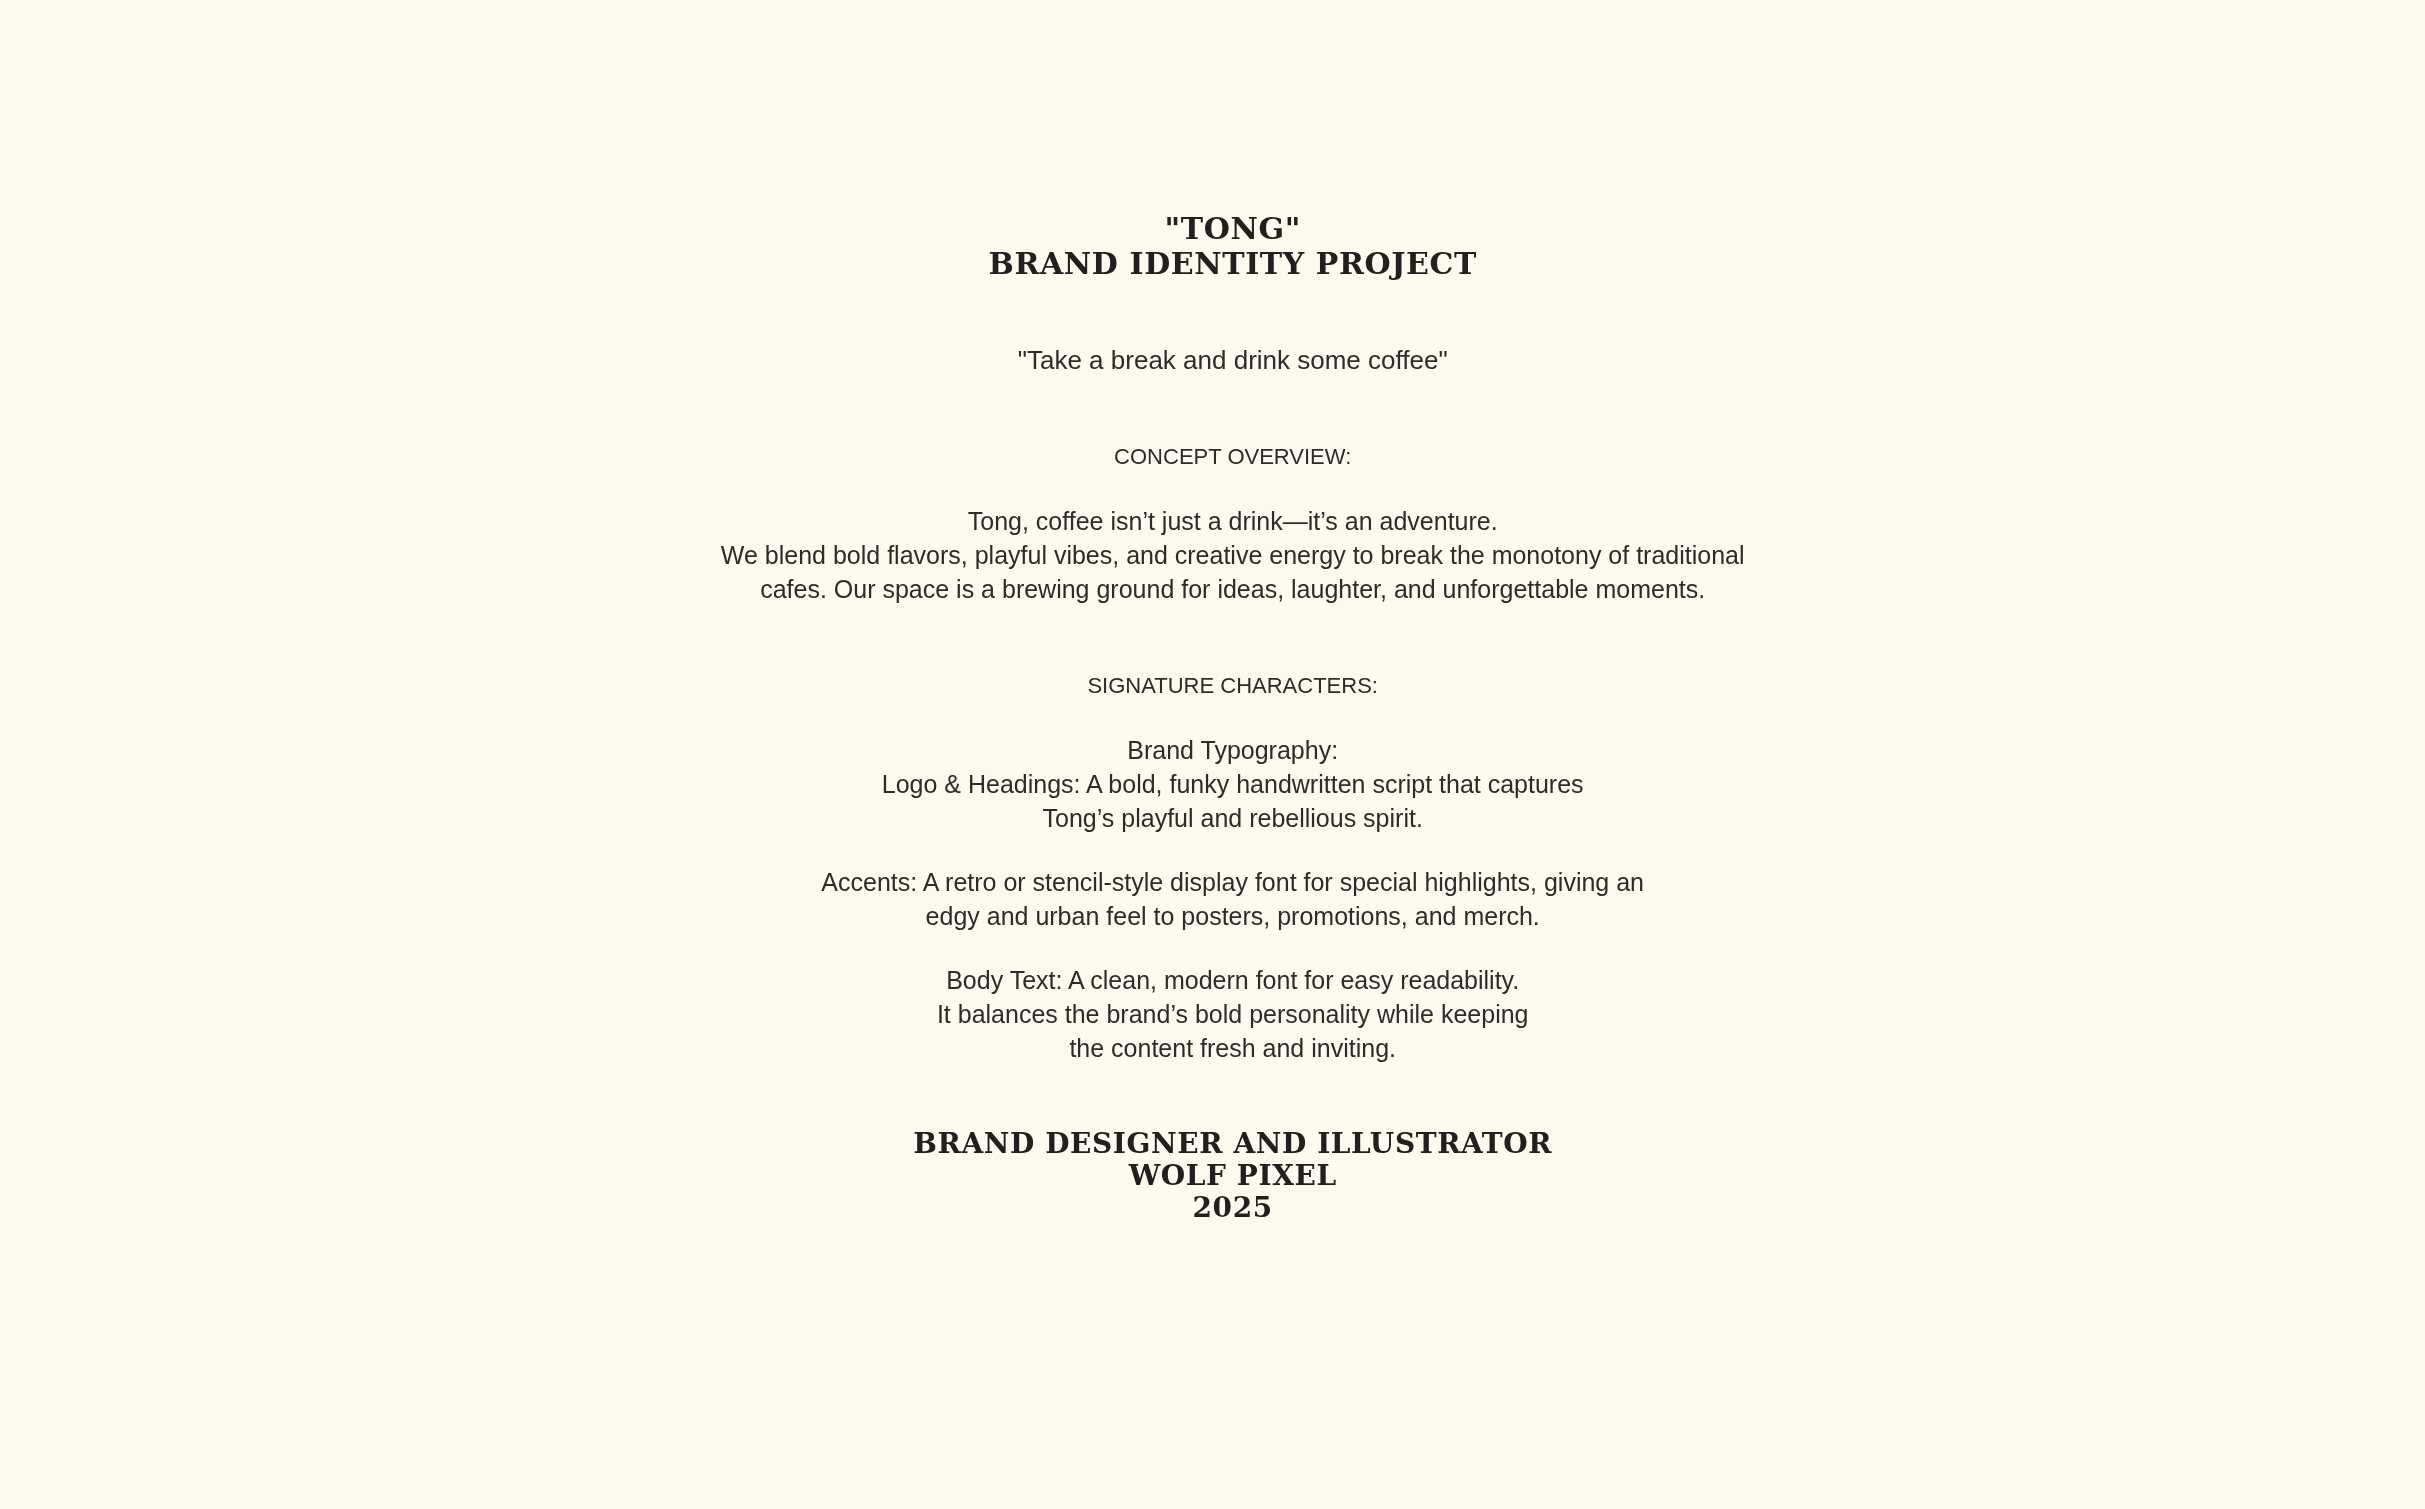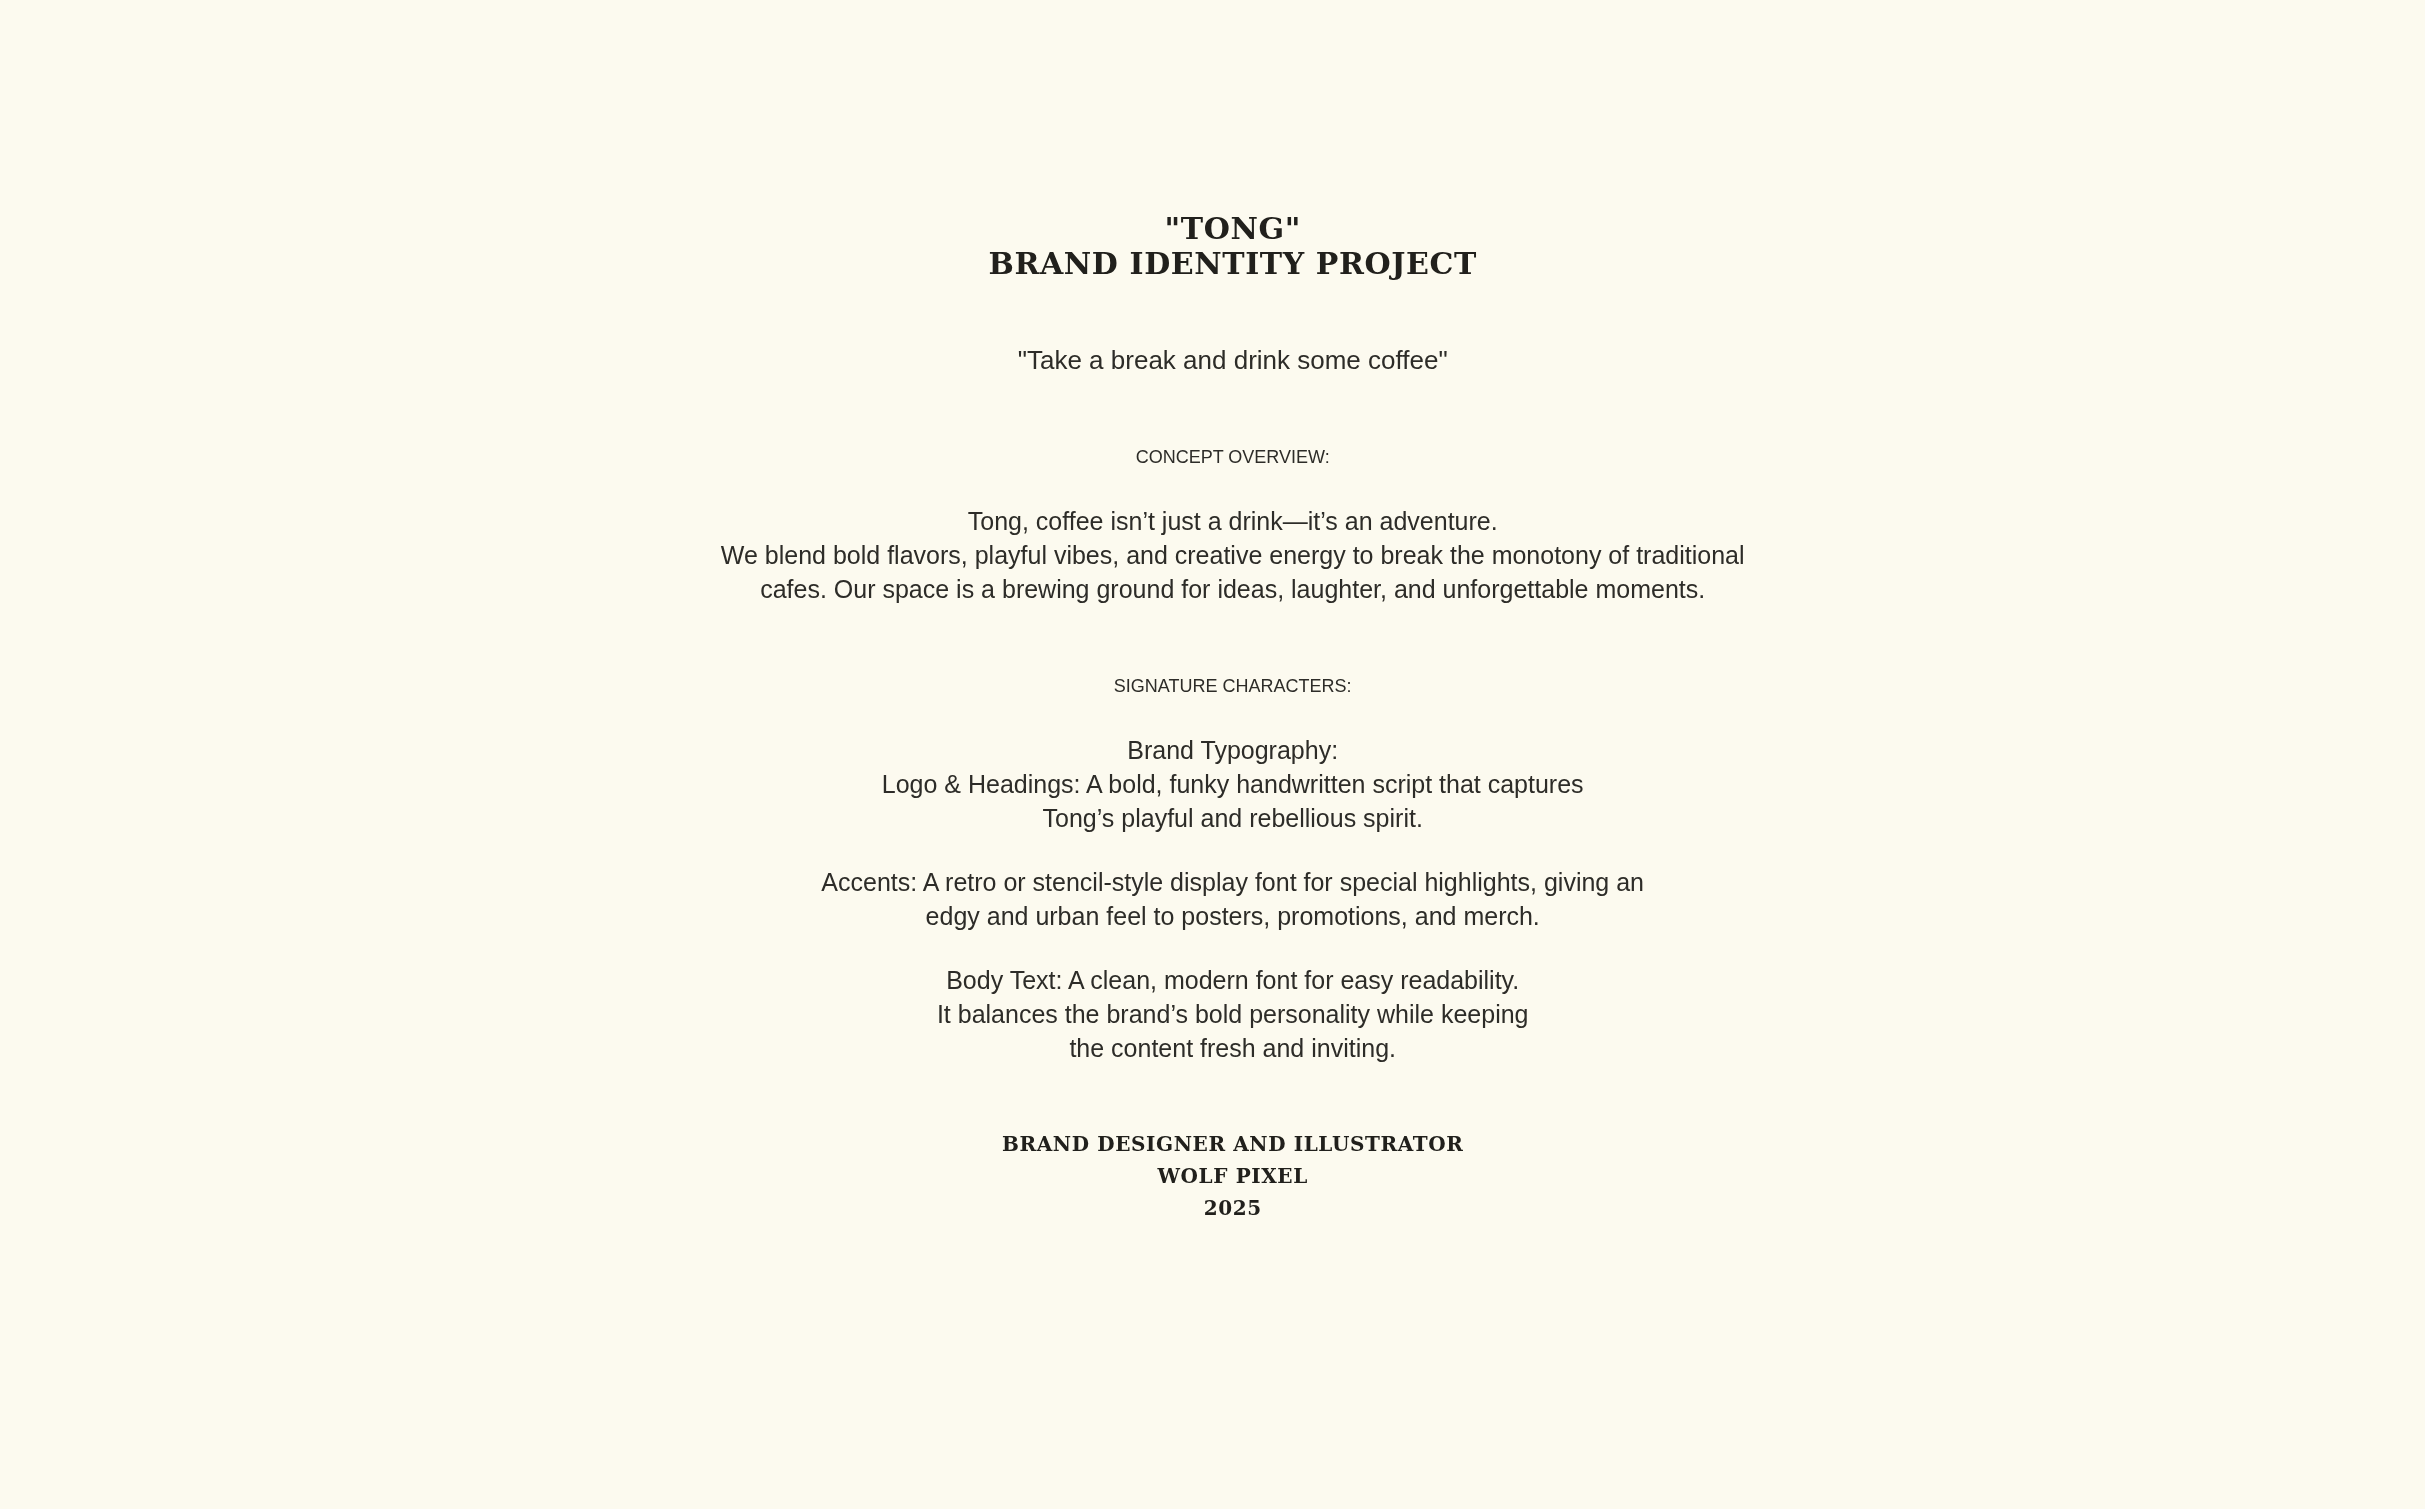--- a/index.html
+++ b/index.html
@@ -41,33 +41,33 @@
     line-height: 35px;
     white-space: pre-line;
   }
   .tagline {
     margin-top: 62px;
     font-size: 26px;
     line-height: 34px;
   }
   .section-heading {
     margin-top: 63px;
-    font-size: 18px;
+    font-size: 22px;
     line-height: 34px;
   }
   .para {
     margin-top: 30px;
     font-size: 25px;
     line-height: 34px;
     white-space: pre-line;
     text-align: center;
   }
   .footer-credit {
     margin-top: 63px;
-    font-size: 20px;
+    font-size: 28px;
     line-height: 32px;
     white-space: pre-line;
   }
 </style>
 </head>
 <body>
 
 <div class="canvas">
   <div class="content">
 

